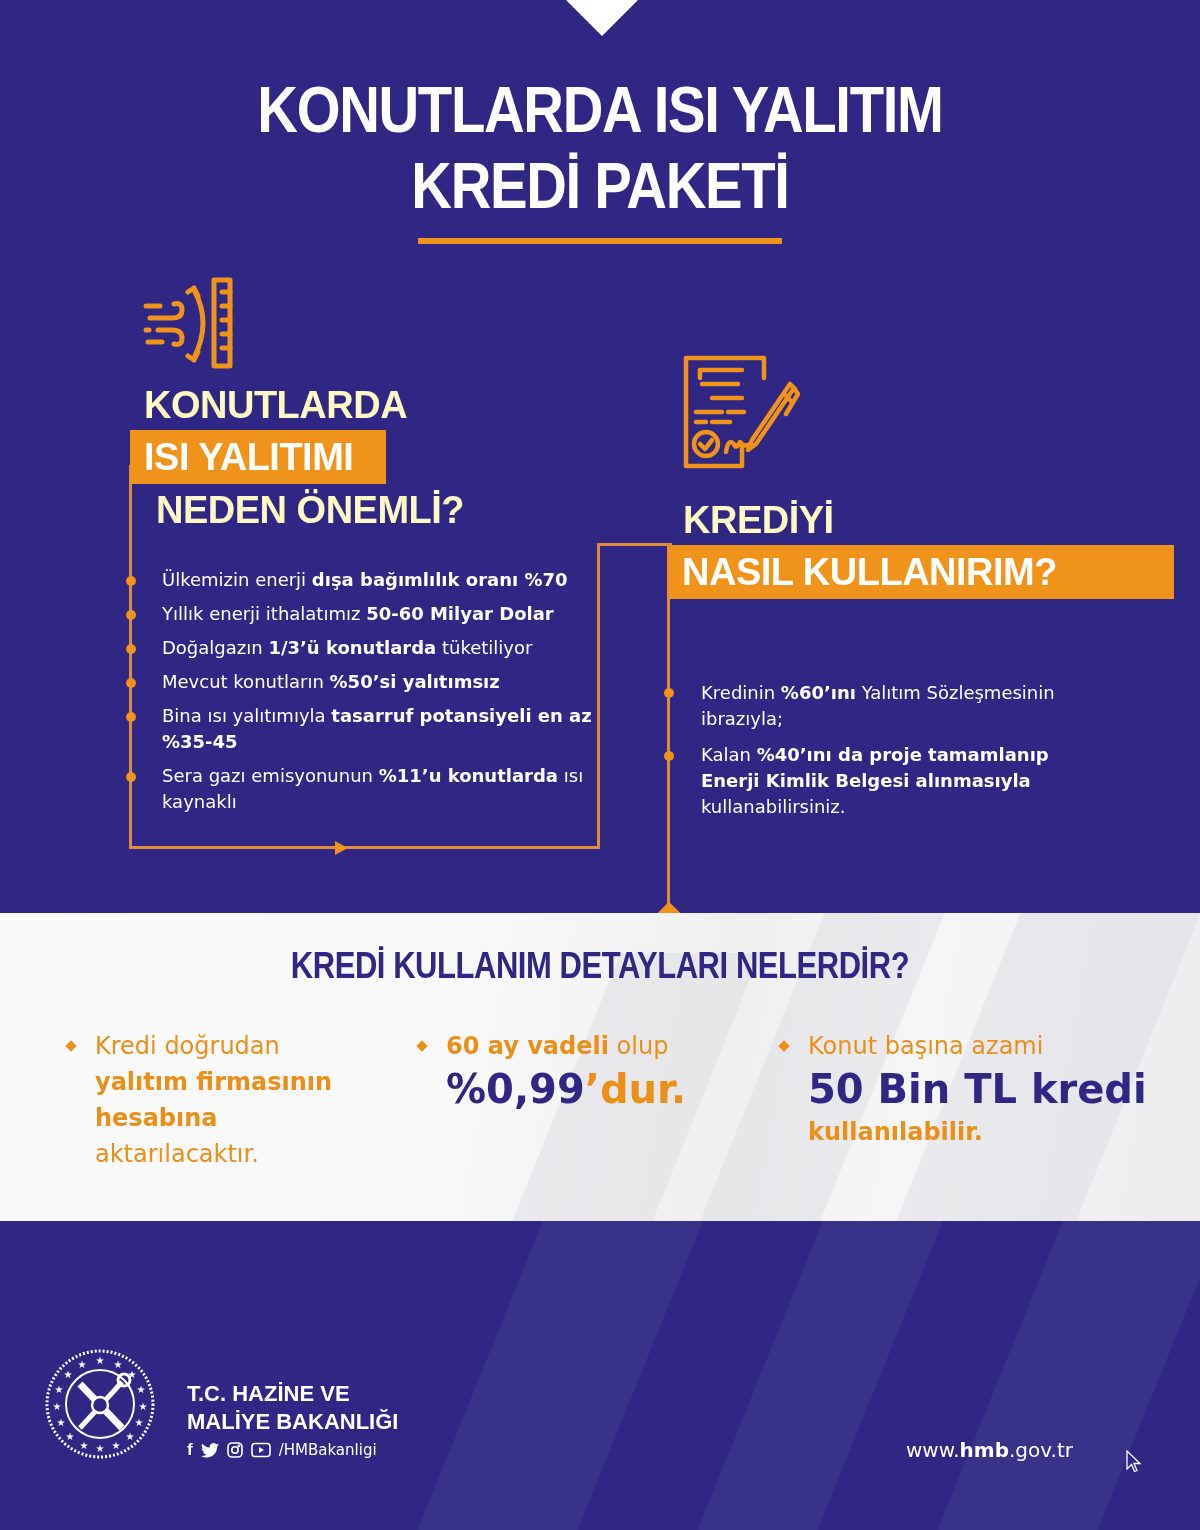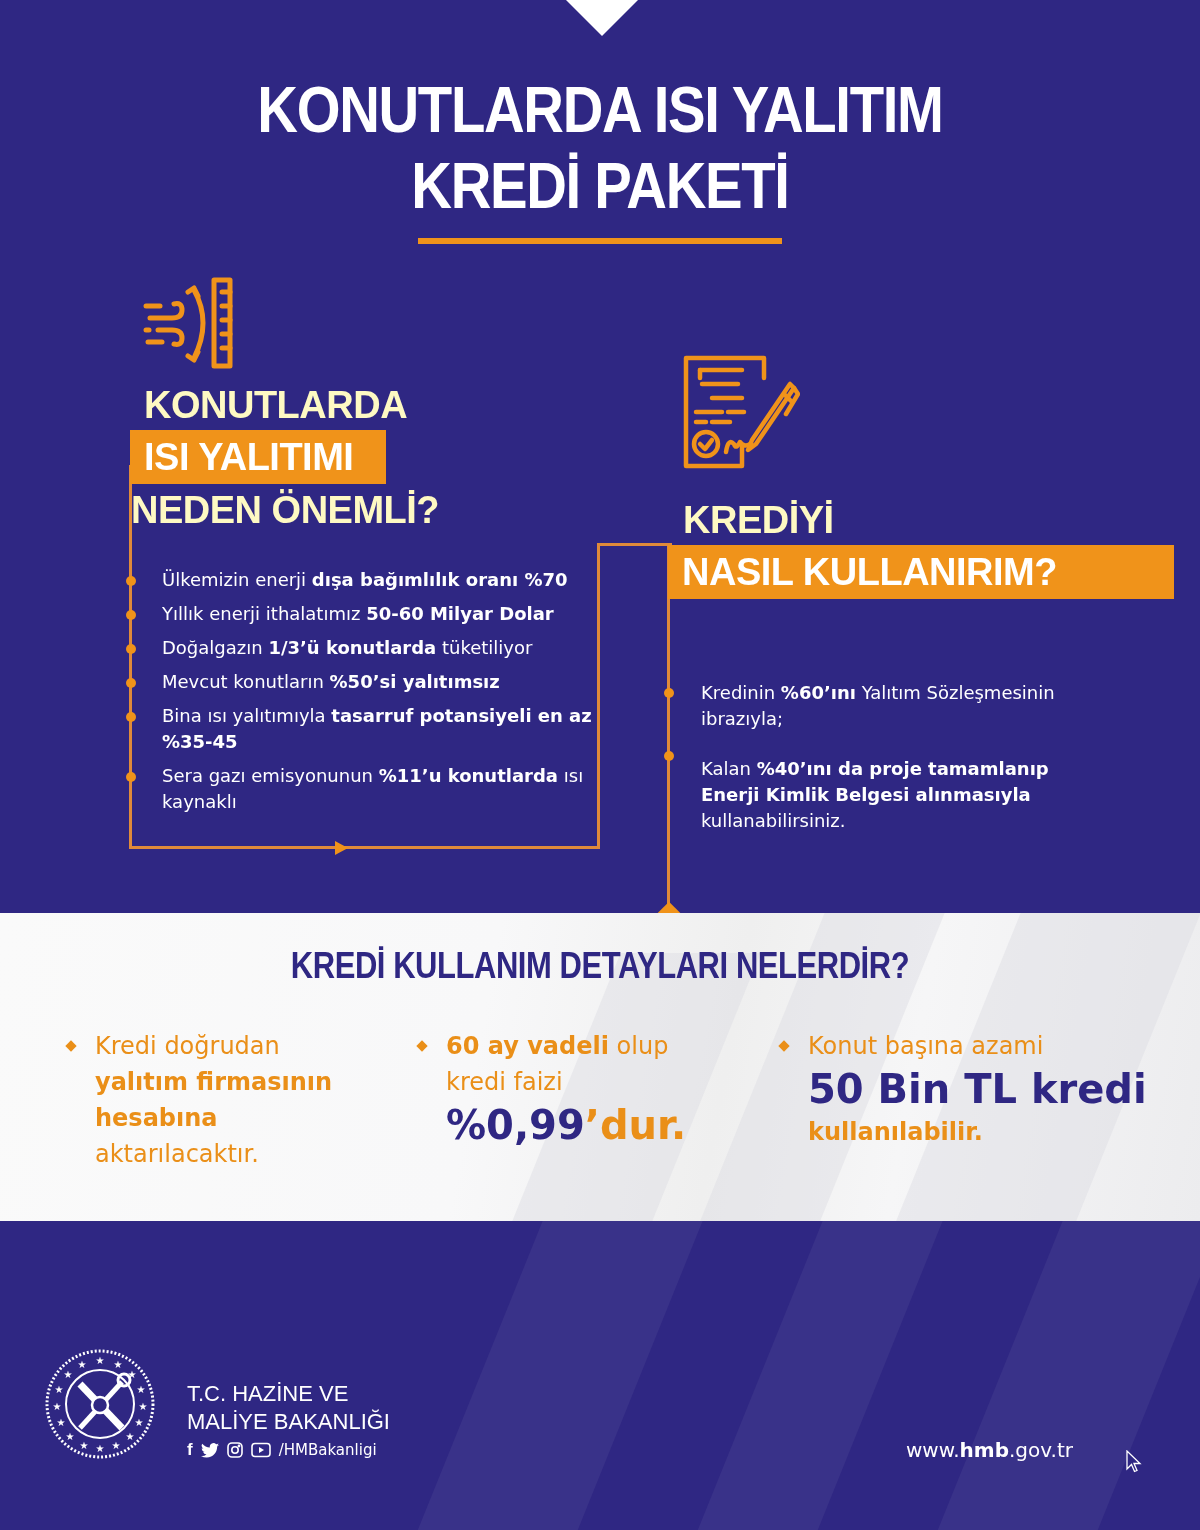--- a/index.html
+++ b/index.html
@@ -43,21 +43,21 @@
   .detail b { font-weight: 700; }
   .detail .diamond-bullet { position: absolute; left: -28px; top: 14px; width: 8px; height: 8px; background: #ea8f18; transform: rotate(45deg); }
   .detail .big { font-size: 40px; line-height: 50px; font-weight: 700; }
   .navy { color: #2f2783; }
 
   
   .lower { position: absolute; left: 0; top: 1221px; width: 1200px; height: 309px; background: #2f2783; overflow: hidden; }
   .lower .shade { position: absolute; background: rgba(255,255,255,0.05); transform: skewX(-22deg); }
 
   .logo { position: absolute; left: 44px; top: 1348px; width: 112px; height: 112px; }
-  .ministry { position: absolute; left: 187px; top: 1380px; color: #fff; font-family: "Liberation Sans", sans-serif; font-weight: 400; font-size: 22px; line-height: 28px; }
+  .ministry { position: absolute; left: 187px; top: 1380px; color: #fff; font-family: "Liberation Sans", sans-serif; font-weight: 700; font-size: 22px; line-height: 28px; }
   .social { position: absolute; left: 187px; top: 1440px; color: #fff; font-size: 15px; display: flex; align-items: center; gap: 8px; }
   .social .ic { display: inline-flex; align-items: center; justify-content: center; }
   .website { position: absolute; left: 906px; top: 1438px; color: #fff; font-family: "DejaVu Sans", sans-serif; font-size: 20px; }
   .website b { font-weight: 700; }
   .cursor { position: absolute; left: 1126px; top: 1450px; width: 16px; height: 24px; }
 </style>
 </head>
 <body>
 
 <div class="page">
@@ -90,21 +90,21 @@
     <path d="M50 80 L56 84 L60 76"></path>
     <line x1="8" y1="30" x2="22" y2="30"></line>
     <path d="M12 42 L34 42 Q44 42 44 34 Q44 26 36 28"></path>
     <line x1="8" y1="54" x2="11" y2="54"></line>
     <path d="M20 54 L34 54 Q44 54 44 62 Q44 70 36 68"></path>
     <line x1="10" y1="66" x2="24" y2="66"></line>
   </svg>
 
   <div class="h-white" style="left:144px; top:383px;">KONUTLARDA</div>
   <div class="h-orange-box" style="left:130px; top:430px; width:256px;">ISI YALITIMI</div>
-  <div class="h-white" style="left:131px; top:488px;">NEDEN ÖNEMLİ?</div>
+  <div class="h-white" style="left:156px; top:488px;">NEDEN ÖNEMLİ?</div>
 
   <div class="dot" style="left:126px; top:576px;"></div>
   <div class="dot" style="left:126px; top:610px;"></div>
   <div class="dot" style="left:126px; top:644px;"></div>
   <div class="dot" style="left:126px; top:678px;"></div>
   <div class="dot" style="left:126px; top:712px;"></div>
   <div class="dot" style="left:126px; top:772px;"></div>
 
   <ul class="bullets" style="left:162px; top:567px; width:430px;">
     <li><span>Ülkemizin enerji </span><b>dışa bağımlılık oranı %70</b><span></span></li>
@@ -133,21 +133,21 @@
     <path d="M114 34 L118 40 L106 60"></path>
   </svg>
 
   <div class="h-white" style="left:683px; top:498px;">KREDİYİ</div>
   <div class="h-orange-box" style="left:668px; top:545px; width:506px;">NASIL KULLANIRIM?</div>
 
   <div class="dot" style="left:664px; top:688px;"></div>
   <div class="dot" style="left:664px; top:751px;"></div>
 
   <ul class="bullets" style="left:701px; top:680px; width:400px;">
-    <li style="margin-bottom:24px;"><span>Kredinin </span><b>%60’ını</b><span> Yalıtım Sözleşmesinin ibrazıyla;</span></li>
+    <li style="margin-bottom:10px;"><span>Kredinin </span><b>%60’ını</b><span> Yalıtım Sözleşmesinin ibrazıyla;</span></li>
     <li><span>Kalan </span><b>%40’ını da proje tamamlanıp Enerji Kimlik Belgesi alınmasıyla</b><span> kullanabilirsiniz.</span></li>
   </ul>
 
   <div class="white-band">
     <div class="bldg" style="left:560px; top:40px; width:140px; height:300px;"></div>
     <div class="bldg" style="left:760px; top:0px; width:120px; height:320px;"></div>
     <div class="bldg" style="left:960px; top:-20px; width:180px; height:340px;"></div>
   </div>
 
   <div class="band-title">KREDİ KULLANIM DETAYLARI NELERDİR?</div>
@@ -155,21 +155,20 @@
   <div class="detail" style="left:95px; top:1028px; width:300px;">
     <span class="diamond-bullet"></span>
     <div>Kredi doğrudan</div>
     <div><b>yalıtım firmasının hesabına</b></div>
     <div>aktarılacaktır.</div>
   </div>
 
   <div class="detail" style="left:446px; top:1028px; width:320px;">
     <span class="diamond-bullet"></span>
     <div><b>60 ay vadeli</b><span> olup</span></div>
-    <div>kredi faizi</div>
     <div class="big"><span class="navy">%0,99</span><span>’dur.</span></div>
   </div>
 
   <div class="detail" style="left:808px; top:1028px; width:360px;">
     <span class="diamond-bullet"></span>
     <div>Konut başına azami</div>
     <div class="big navy">50 Bin TL kredi</div>
     <div style="font-weight:700;">kullanılabilir.</div>
   </div>
 

